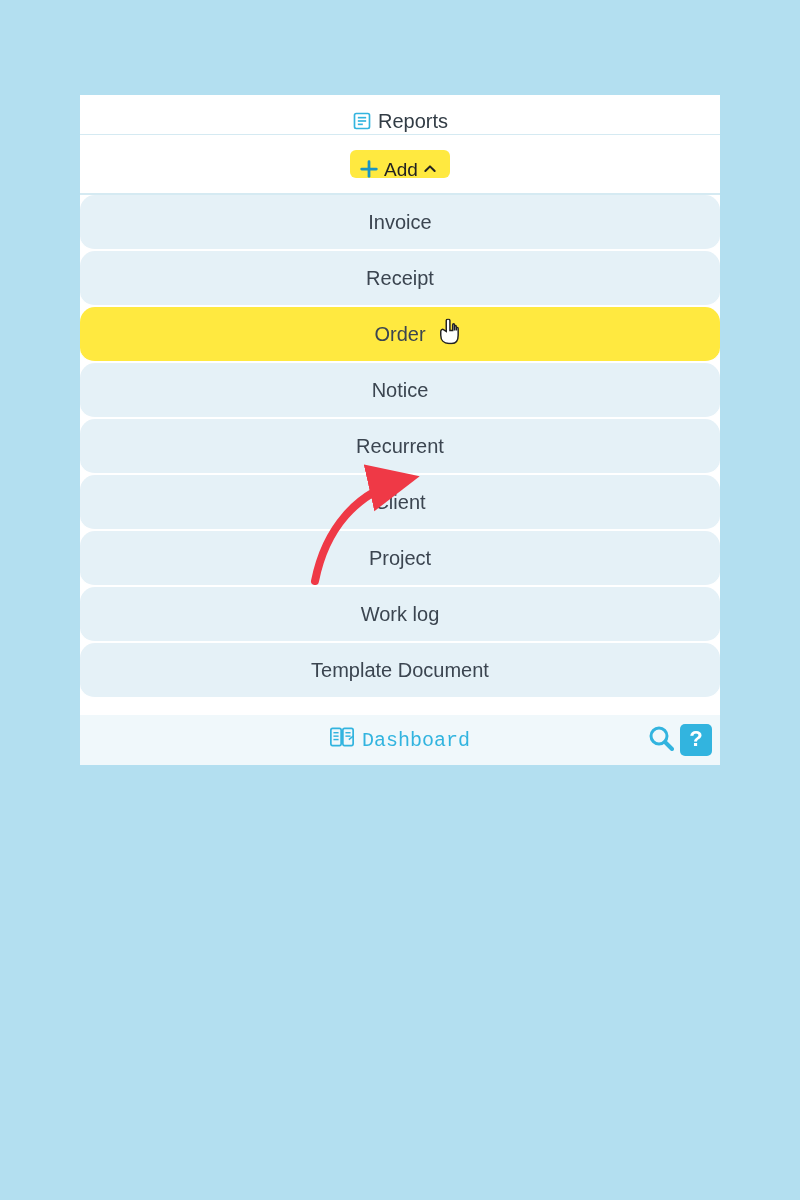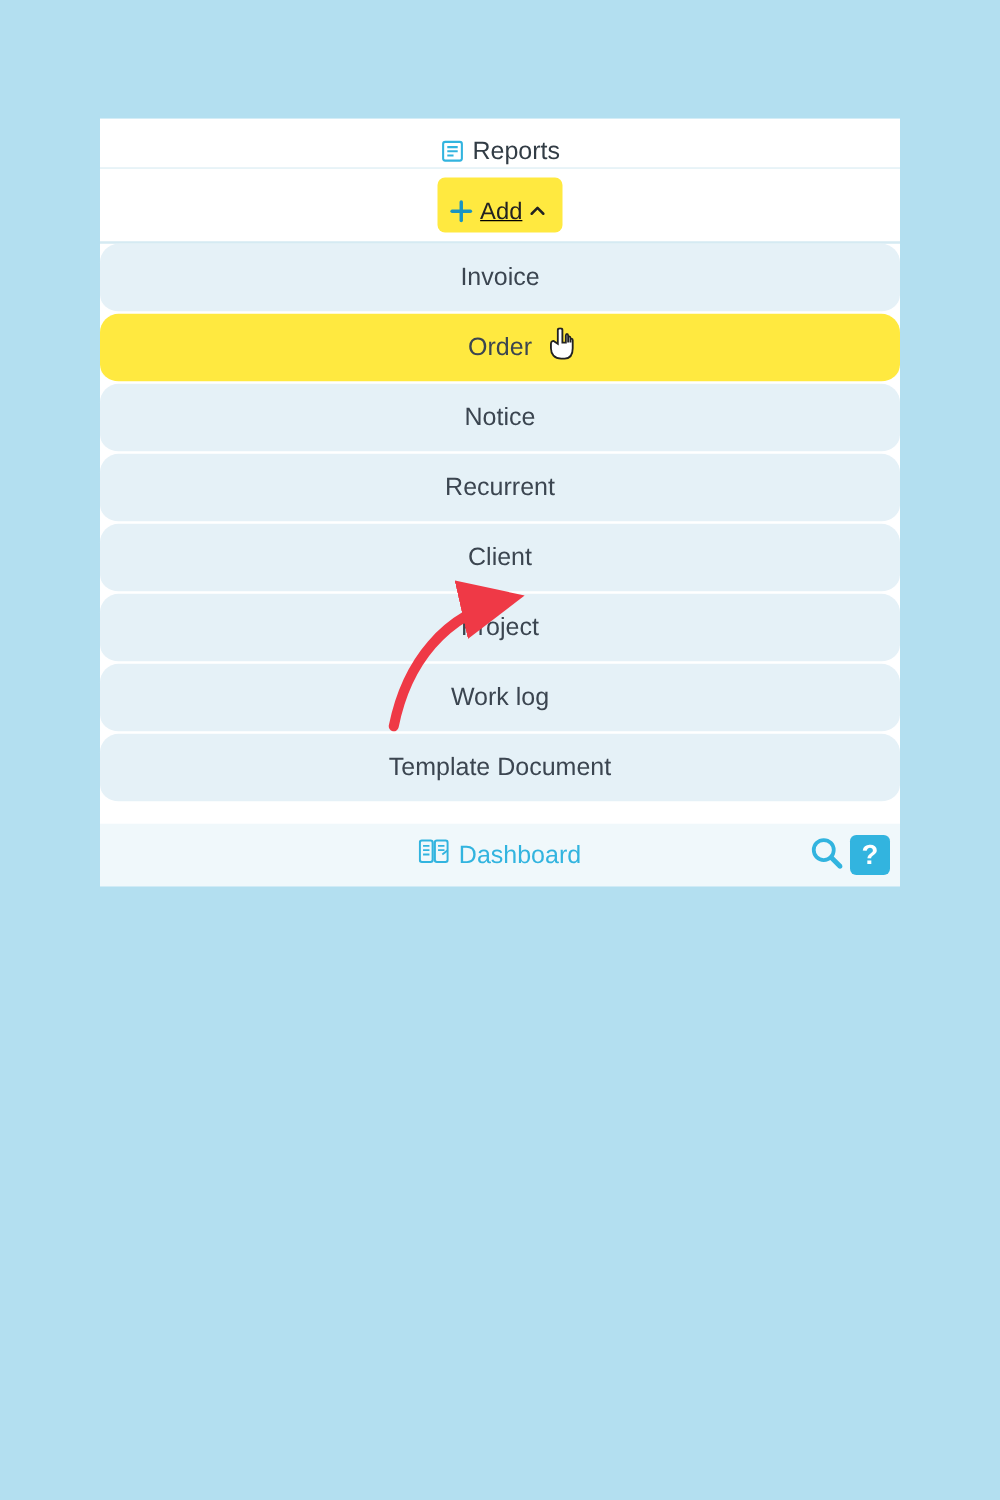--- a/index.html
+++ b/index.html
@@ -39,27 +39,26 @@
     height: 60px;
     display: flex;
     align-items: center;
     justify-content: center;
     border-bottom: 2px solid #d5eaf2;
   }
   .add-btn {
     background: #ffe940;
     border: none;
     border-radius: 6px;
-    height: 44px;
+    height: 28px;
     padding: 12px 12px 0 8px;
     display: flex;
     align-items: center;
     gap: 4px;
     cursor: pointer;
-    text-decoration: underline;
   }
   .add-btn .plus svg { width: 22px; height: 22px; }
   .add-btn .add-label {
     font-size: 19px;
     color: #222;
     font-weight: 500;
   }
   .add-btn .chev svg { width: 16px; height: 16px; }
   .menu-list {
     display: flex;
@@ -85,20 +84,21 @@
     background: #ffffff;
     height: 16px;
   }
   .bottom-bar {
     background: #f0f8fb;
     height: 50px;
     display: flex;
     align-items: center;
     justify-content: center;
     position: relative;
+    font-family: Liberation Mono, monospace;
   }
   .dashboard-link {
     display: flex;
     align-items: center;
     gap: 8px;
     color: #32b4df;
     font-size: 20px;
     font-weight: 500;
     cursor: pointer;
   }
@@ -178,20 +178,23 @@
           <svg viewBox="0 0 24 24">
               <polyline points="5,15 12,8 19,15" fill="none" stroke="#222" stroke-width="3" stroke-linecap="round" stroke-linejoin="round"></polyline>
             </svg>
         </span>
       </button>
     </div>
 
     <div class="menu-list">
       <div class="menu-item">
           <span>Invoice</span>
+        </div>
+      <div class="menu-item">
+          <span>Receipt</span>
         </div>
       <div class="menu-item highlight">
         <span>Order</span>
         <span class="cursor-overlay">
           <svg viewBox="0 0 24 28">
             <path d="M9 2 L9 14 L6 12 C5 11 3 12 3 14 L3 18 C3 23 6 27 12 27 L15 27 C20 27 22 23 22 18 L22 11 C22 9 20 9 20 11 L20 13 L20 9 C20 7 18 7 18 9 L18 13 L18 7 C18 5 16 5 16 7 L16 13 L13 13 L13 2 C13 0 9 0 9 2 Z" fill="#fff" stroke="#222" stroke-width="1.6"></path>
           </svg>
         </span>
       </div>
       <div class="menu-item">

